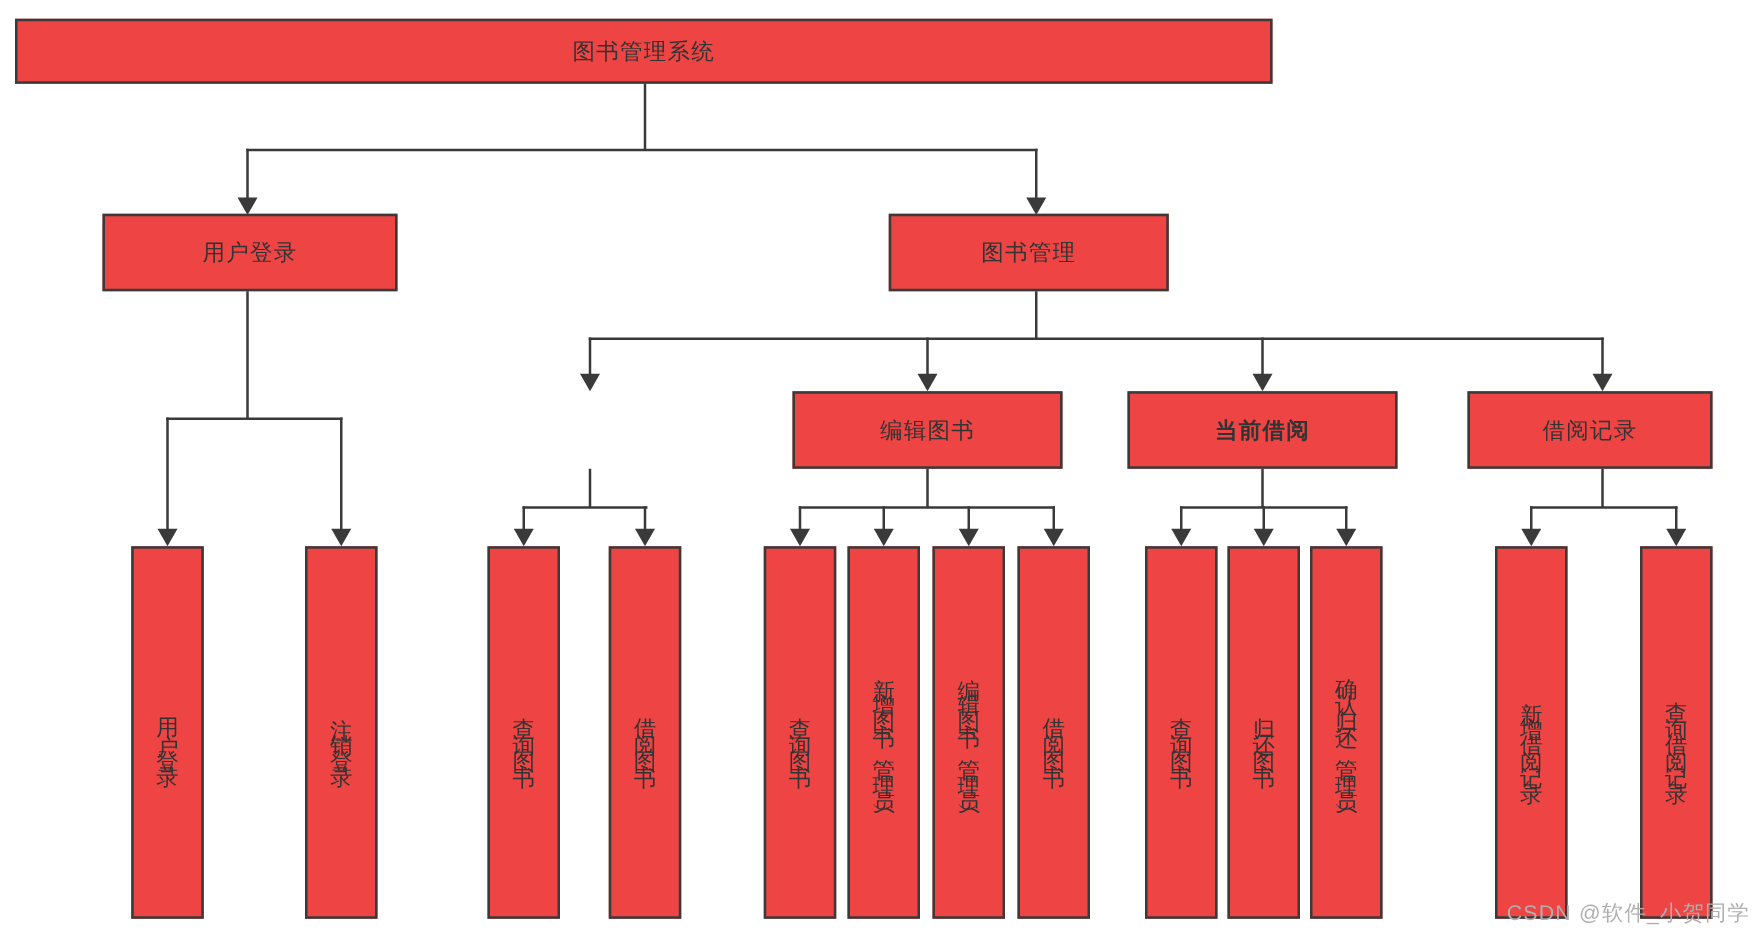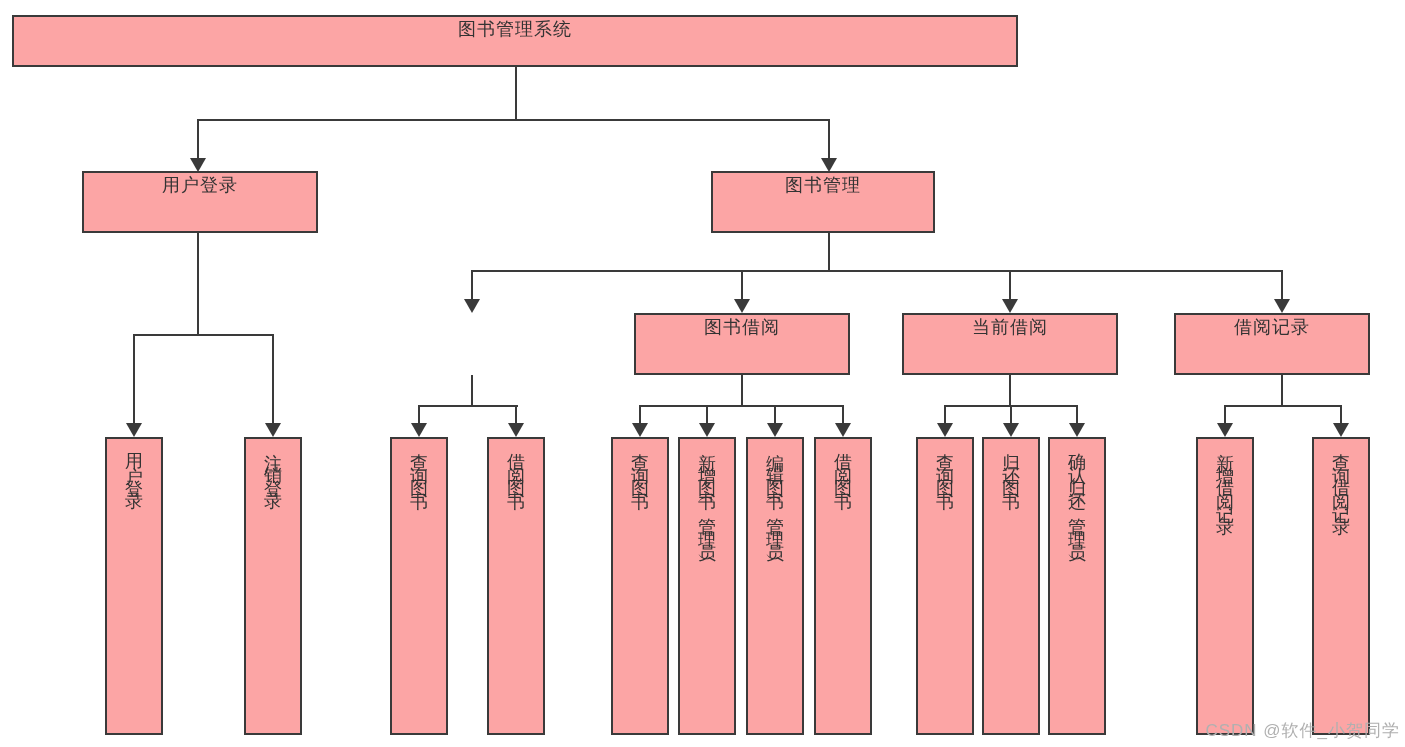--- a/index.html
+++ b/index.html
@@ -11,24 +11,25 @@
   html,body{margin:0;padding:0;background:var(--bg);}
   #stage{
     position:relative;
     width:1405px;height:747px;
     background:var(--bg);
     font-family:"Liberation Sans", sans-serif;
     overflow:hidden;
   }
   .box{
     position:absolute;
-    background:#fca5a5;
+    background:#ef4444;
     border:2px solid var(--line);
     box-sizing:border-box;
     display:flex;
+    align-items:center;
     justify-content:center;
     color:var(--text);
     font-size:18px;
     letter-spacing:1px;
     white-space:nowrap;
   }
   .vbox{letter-spacing:0;}
   .vtext{
     writing-mode:vertical-rl;
     text-orientation:mixed;
@@ -90,23 +91,23 @@
   <div class="vline" style="left:471px;top:270px;height:31px;"></div>
   <div class="arrow" style="left:464px;top:299px;"></div>
   <div class="vline" style="left:741px;top:270px;height:31px;"></div>
   <div class="arrow" style="left:734px;top:299px;"></div>
   <div class="vline" style="left:1009px;top:270px;height:31px;"></div>
   <div class="arrow" style="left:1002px;top:299px;"></div>
   <div class="vline" style="left:1281px;top:270px;height:31px;"></div>
   <div class="arrow" style="left:1274px;top:299px;"></div>
 
   <div class="box" style="left:634px;top:313px;width:216px;height:62px;">
-    <span>图书借阅</span>
+    <span>编辑图书</span>
   </div>
-  <div class="box" style="left:902px;top:313px;width:216px;height:62px;">
+  <div class="box" style="left:902px;top:313px;width:216px;height:62px;font-weight:bold;">
     <span>当前借阅</span>
   </div>
   <div class="box" style="left:1174px;top:313px;width:196px;height:62px;">
     <span>借阅记录</span>
   </div>
 
   <div class="vline" style="left:471px;top:375px;height:31px;"></div>
   <div class="hline" style="left:418px;top:405px;width:100px;"></div>
   <div class="vline" style="left:418px;top:405px;height:19px;"></div>
   <div class="arrow" style="left:411px;top:423px;"></div>

